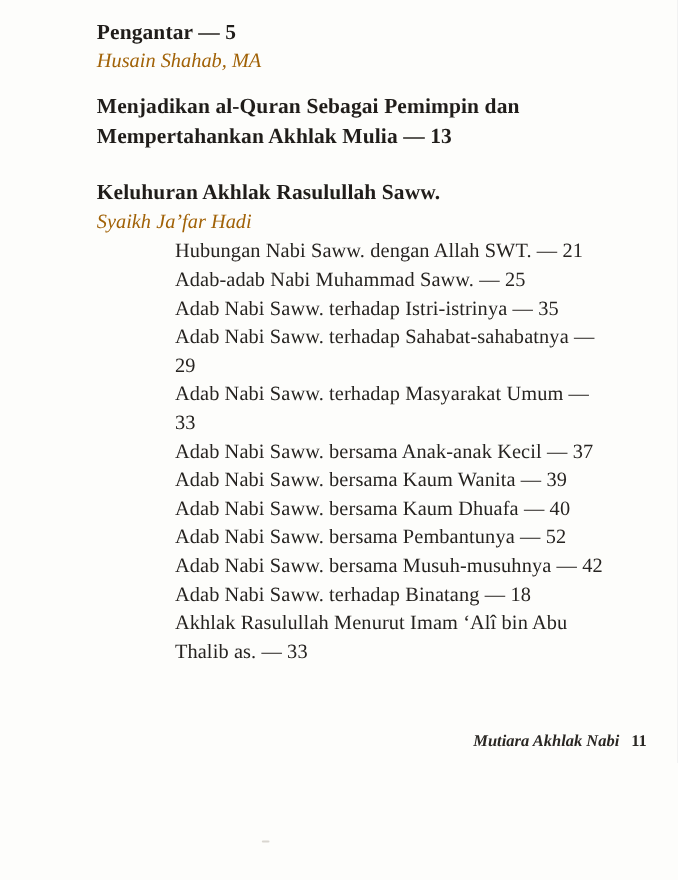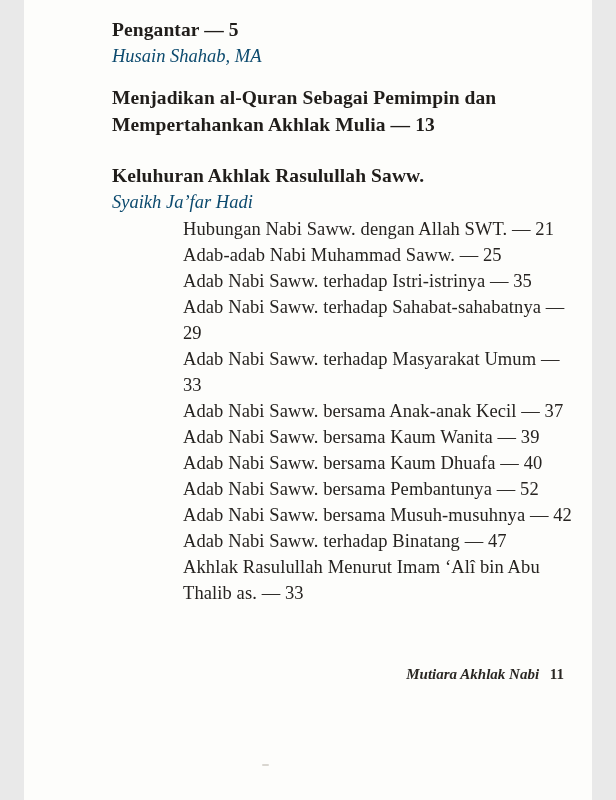--- a/index.html
+++ b/index.html
@@ -2,21 +2,21 @@
 <html><head>
 <meta charset="utf-8">
 <style>
   html, body {
     margin: 0;
     padding: 0;
     background: #e9e9e9;
   }
   .page {
     position: relative;
-    width: 568px;
+    width: 616px;
     height: 800px;
     margin: 0 auto;
     background: #fdfdfb;
     font-family: "Liberation Serif", "DejaVu Serif", serif;
     color: #262320;
     overflow: hidden;
   }
   .content {
     position: absolute;
     left: 88px;
@@ -33,21 +33,21 @@
     line-height: 27px;
     letter-spacing: 0.1px;
     white-space: pre-line;
     color: #201d1a;
   }
   .sec-author {
     margin: 0;
     font-style: italic;
     font-size: 18.5px;
     line-height: 27px;
-    color: #0c4a6e;
+    color: #a16207;
   }
   .toc-items {
     list-style: none;
     margin: 0;
     padding: 0 0 0 25px;
   }
   .toc-item {
     font-size: 18.5px;
     line-height: 26px;
     letter-spacing: 0.1px;
@@ -107,21 +107,21 @@
         <li class="toc-item">Adab Nabi Saww. terhadap Istri-istrinya — 35</li>
         <li class="toc-item">Adab Nabi Saww. terhadap Sahabat-sahabatnya —
 29</li>
         <li class="toc-item">Adab Nabi Saww. terhadap Masyarakat Umum —
 33</li>
         <li class="toc-item">Adab Nabi Saww. bersama Anak-anak Kecil — 37</li>
         <li class="toc-item">Adab Nabi Saww. bersama Kaum Wanita — 39</li>
         <li class="toc-item">Adab Nabi Saww. bersama Kaum Dhuafa — 40</li>
         <li class="toc-item">Adab Nabi Saww. bersama Pembantunya — 52</li>
         <li class="toc-item">Adab Nabi Saww. bersama Musuh-musuhnya — 42</li>
-        <li class="toc-item">Adab Nabi Saww. terhadap Binatang — 47</li>
+        <li class="toc-item">Adab Nabi Saww. terhadap Binatang — 18</li>
         <li class="toc-item">Akhlak Rasulullah Menurut Imam ‘Alî bin Abu
 Thalib as. — 33</li>
       </ul>
     </section>
 
   </main>
 
   <footer class="footer">
     <span class="book-title">Mutiara Akhlak Nabi</span>
     <span class="page-number">11</span>

